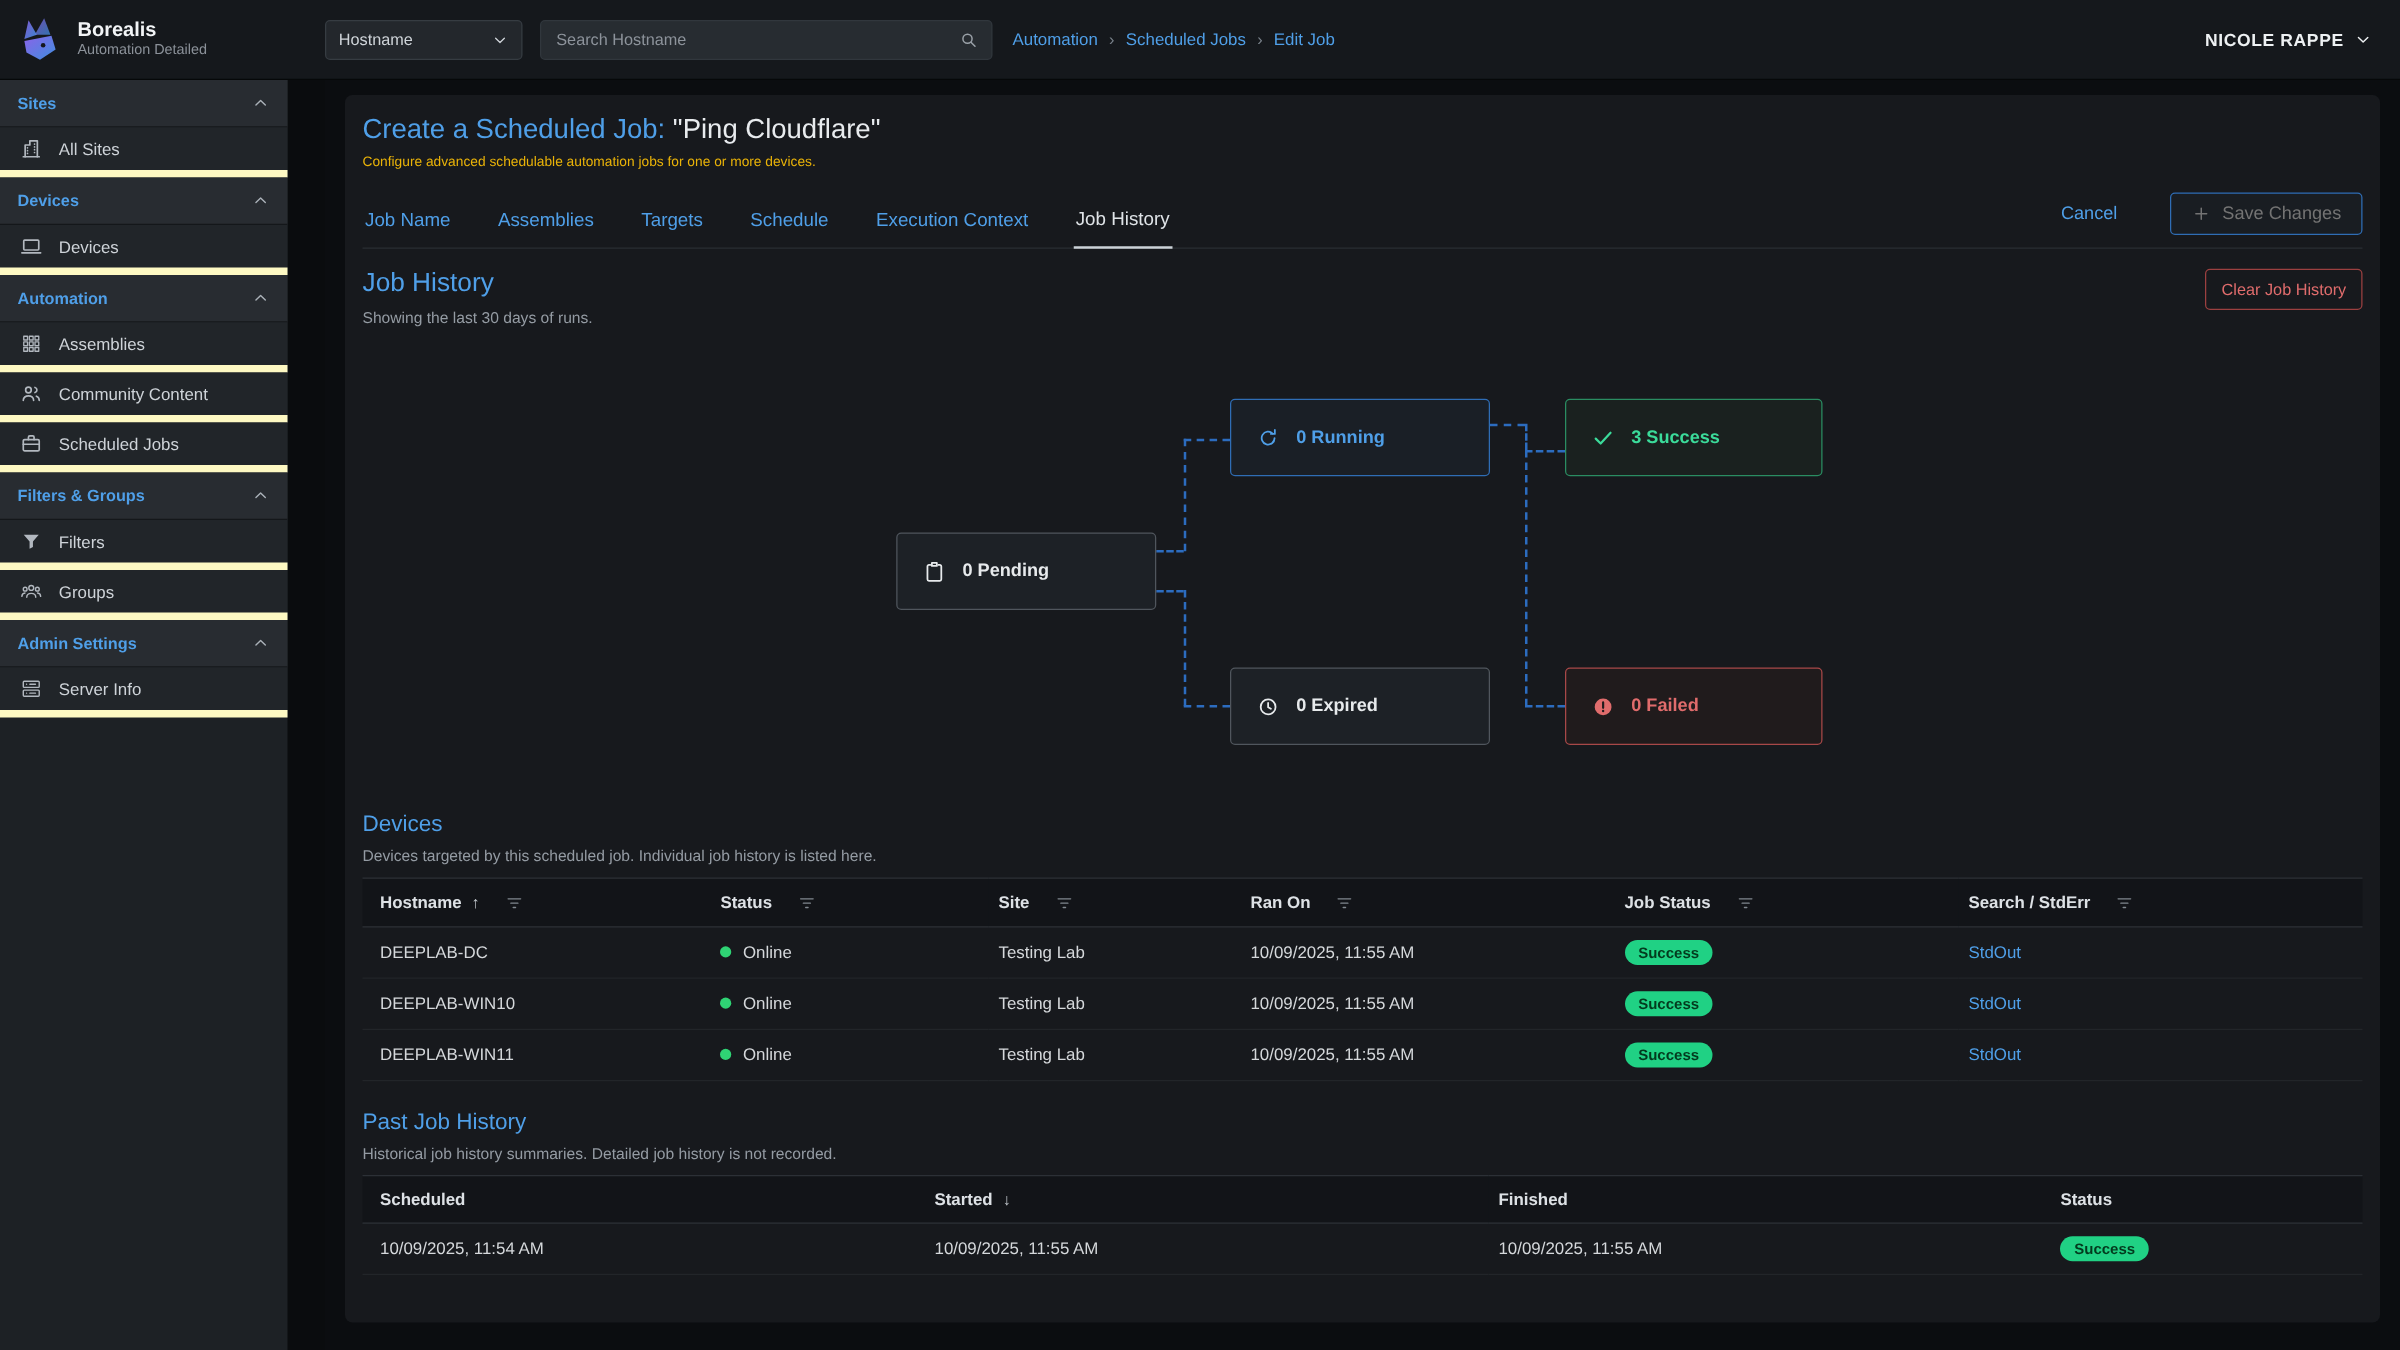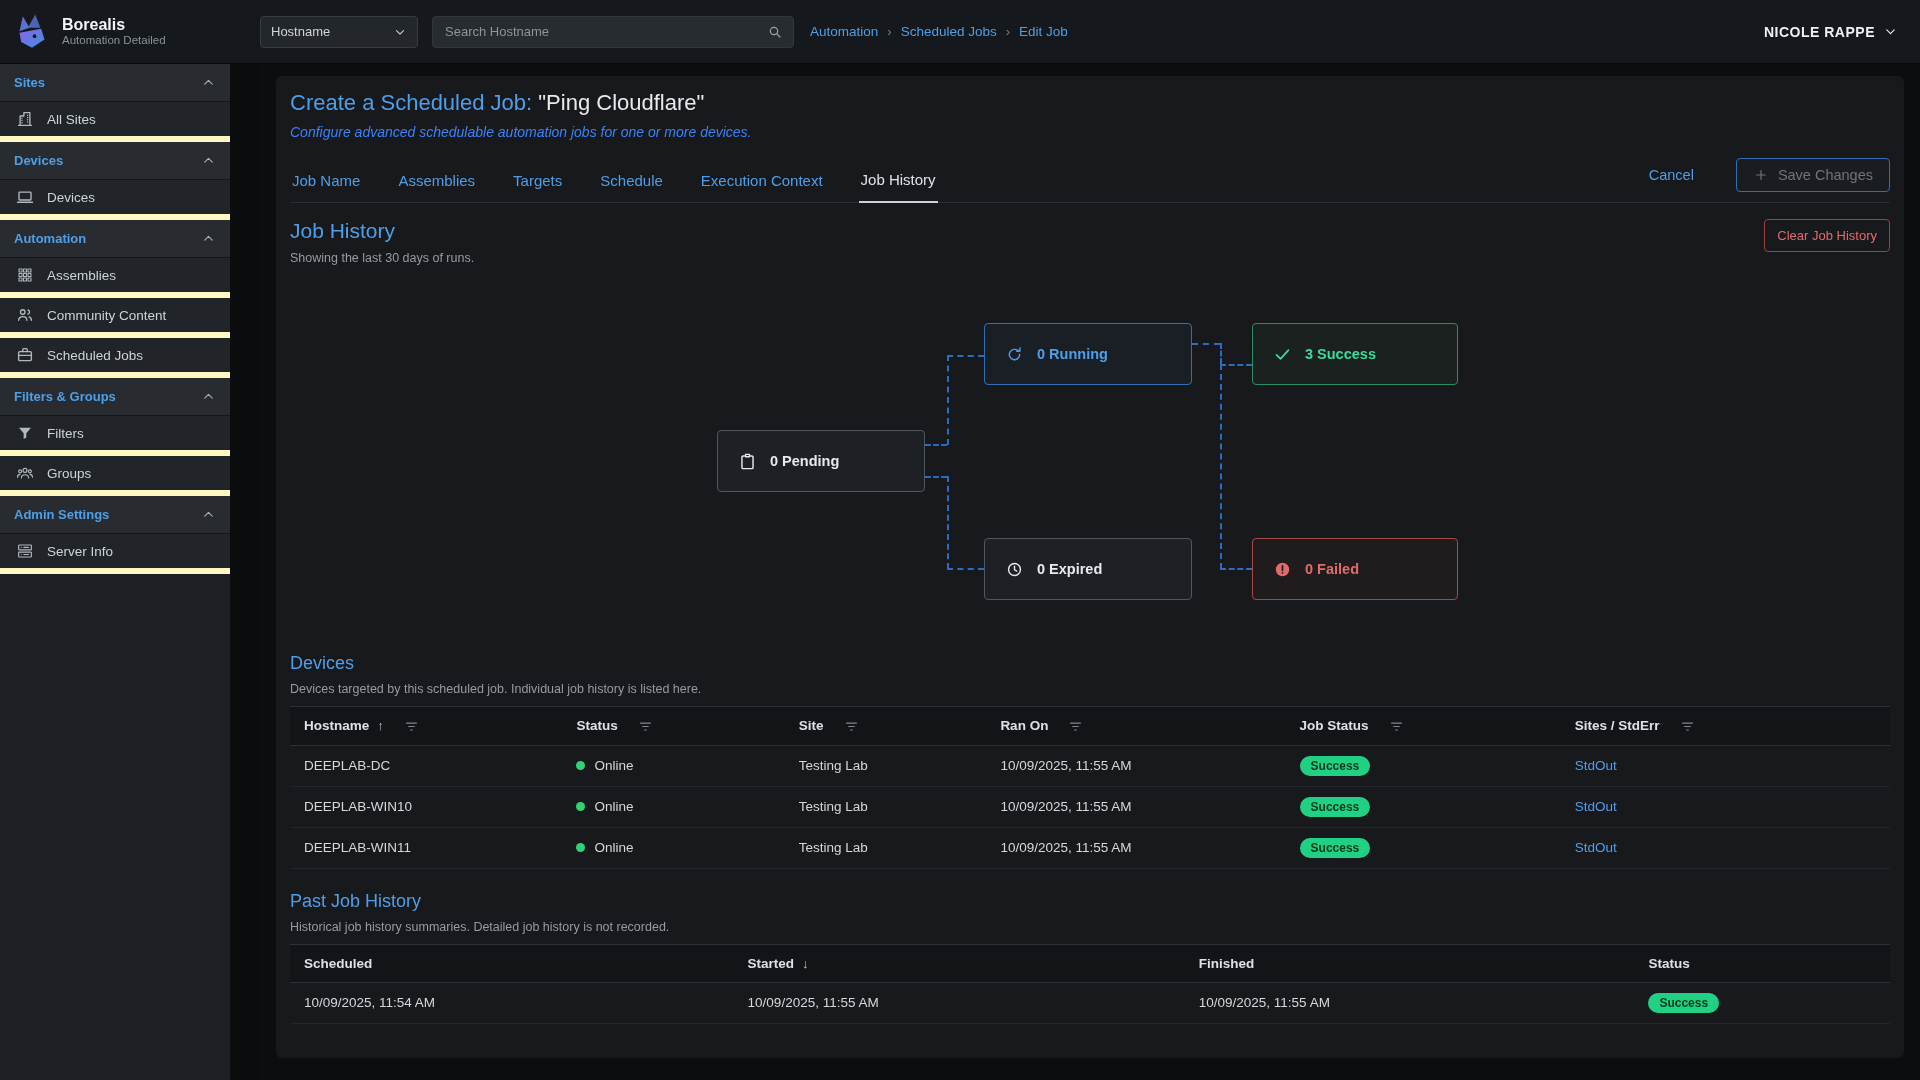--- a/index.html
+++ b/index.html
@@ -58,21 +58,21 @@
   .sitem .sicon { color:#b2b8bf; width:18px; height:18px; }
 
   
   .main { position:absolute; top:64px; left:260px; width:1660px; height:1016px;
     padding:12px 16px 18px; background:#0b0d10; }
   .card { background:#17191d; border-radius:6px; padding:14px 14px 16px; min-height:982px; }
 
   .page-title { font-size:22px; }
   .title-prefix { color:#4f9fe8; }
   .title-quoted { color:#e8ebee; }
-  .page-sub { margin-top:8px; font-size:14px; color:#3b82f6;font-style:italic; }
+  .page-sub { margin-top:8px; font-size:11px; color:#eab308; }
 
   .tabs-row { display:flex; margin-top:18px; border-bottom:1px solid #2a2e33; }
   .tabs { display:flex; gap:34px; align-items:flex-end; }
   .tab { color:#4f9fe8; font-size:15px; padding:6px 2px 13px; cursor:pointer; }
   .tab.active { color:#dfe3e7; border-bottom:2px solid #ccd2d8; margin-bottom:-1px; }
   .tabs-actions { margin-left:auto; display:flex; align-items:center; gap:42px; padding-bottom:10px; }
   .cancel-link { color:#4f9fe8; font-size:14.5px; cursor:pointer; }
   .save-btn {
     display:flex; align-items:center; gap:9px; border:1px solid #2f6db5; color:#737373;
     border-radius:4px; padding:8px 16px; font-size:14.5px; background:#191d22; cursor:pointer;
@@ -444,21 +444,21 @@
             <span>Ran On</span><span class="flt"><svg class="icon" width="15" height="15" viewBox="0 0 24 24">
                   <path d="M4 6.5h16M7.5 12h9M10.5 17.5h3"></path>
                 </svg></span>
           </th>
           <th>
             <span>Job Status</span><span class="flt"><svg class="icon" width="15" height="15" viewBox="0 0 24 24">
                   <path d="M4 6.5h16M7.5 12h9M10.5 17.5h3"></path>
                 </svg></span>
           </th>
           <th>
-            <span>Sites / StdErr</span><span class="flt"><svg class="icon" width="15" height="15" viewBox="0 0 24 24">
+            <span>Search / StdErr</span><span class="flt"><svg class="icon" width="15" height="15" viewBox="0 0 24 24">
                   <path d="M4 6.5h16M7.5 12h9M10.5 17.5h3"></path>
                 </svg></span>
           </th>
         </tr>
       </thead>
       <tbody>
         <tr>
           <td>DEEPLAB-DC</td>
           <td><span class="dot"></span><span>Online</span></td>
           <td>Testing Lab</td>

